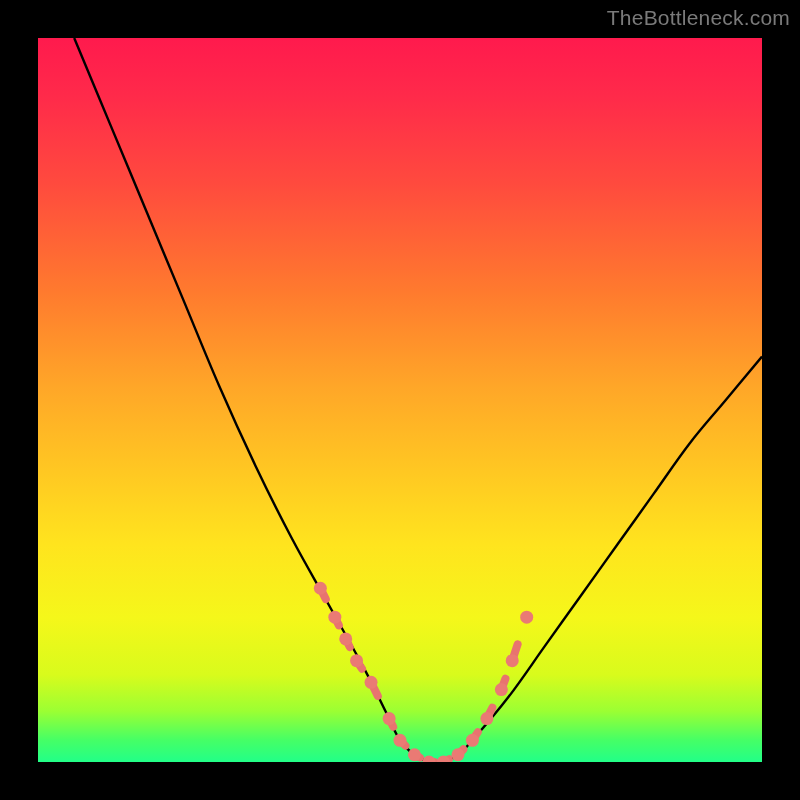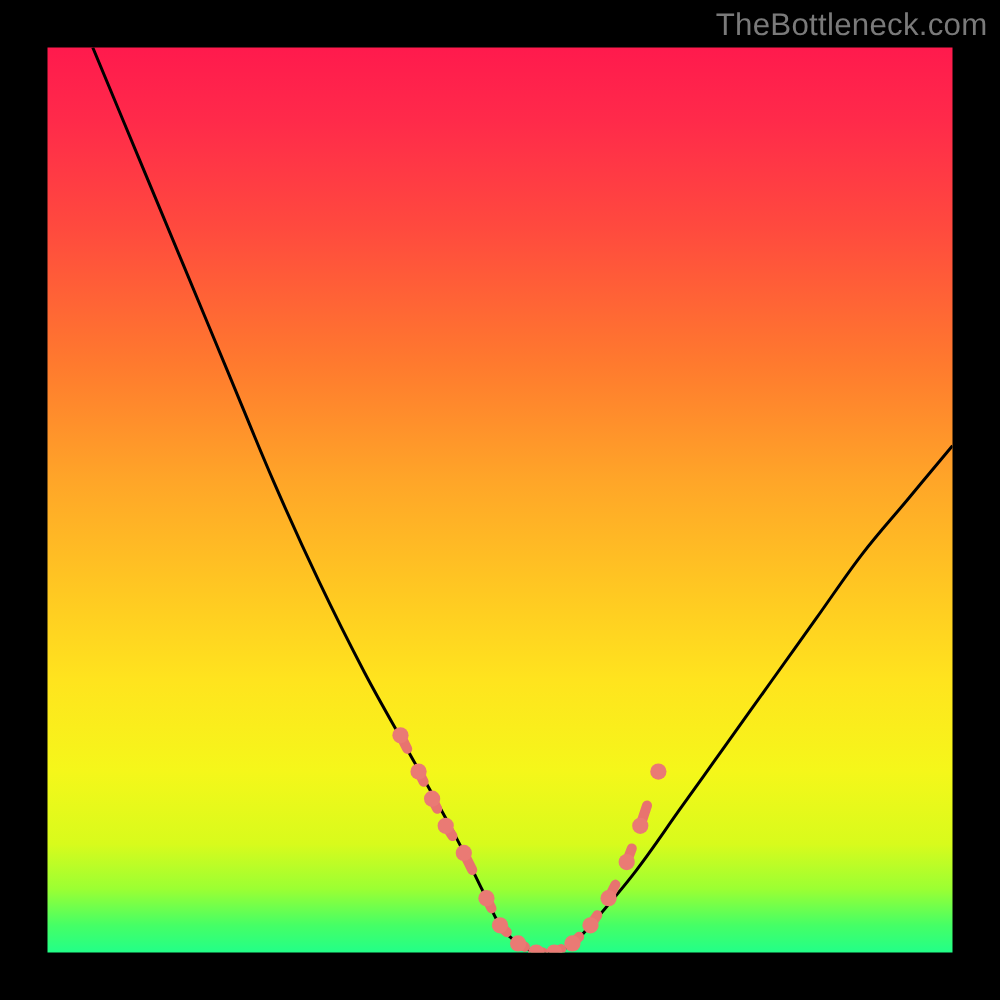--- a/index.html
+++ b/index.html
@@ -40,21 +40,21 @@
       #9bff33 93%,
       #45ff66 97%,
       #22ff88 100%
     );
   }
   .watermark {
     position: absolute;
     top: 6px;
     right: 10px;
     color: #7a7a7a;
-    font-size: 25px;
+    font-size: 21px;
     font-weight: 500;
     letter-spacing: 0.2px;
     user-select: none;
   }
   svg.curve {
     position: absolute;
     top: 0;
     left: 0;
     width: 724px;
     height: 724px;

